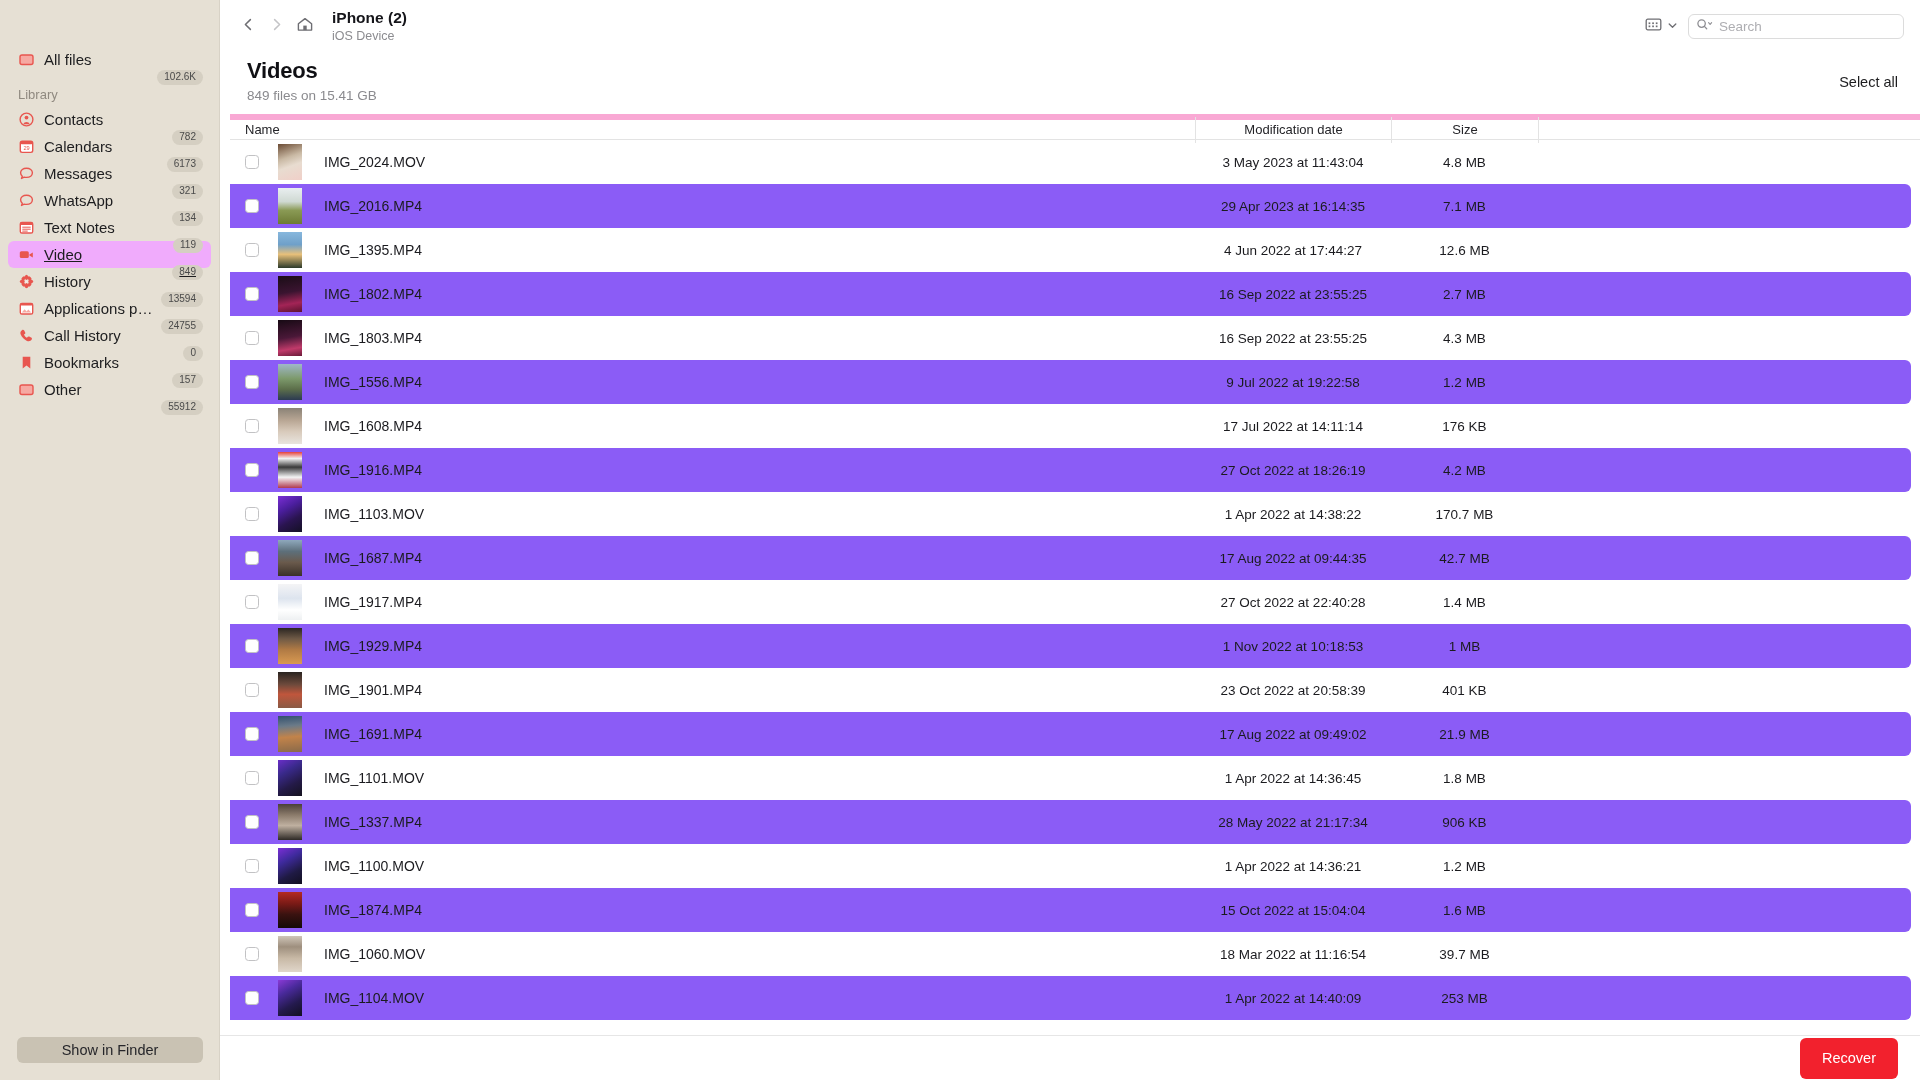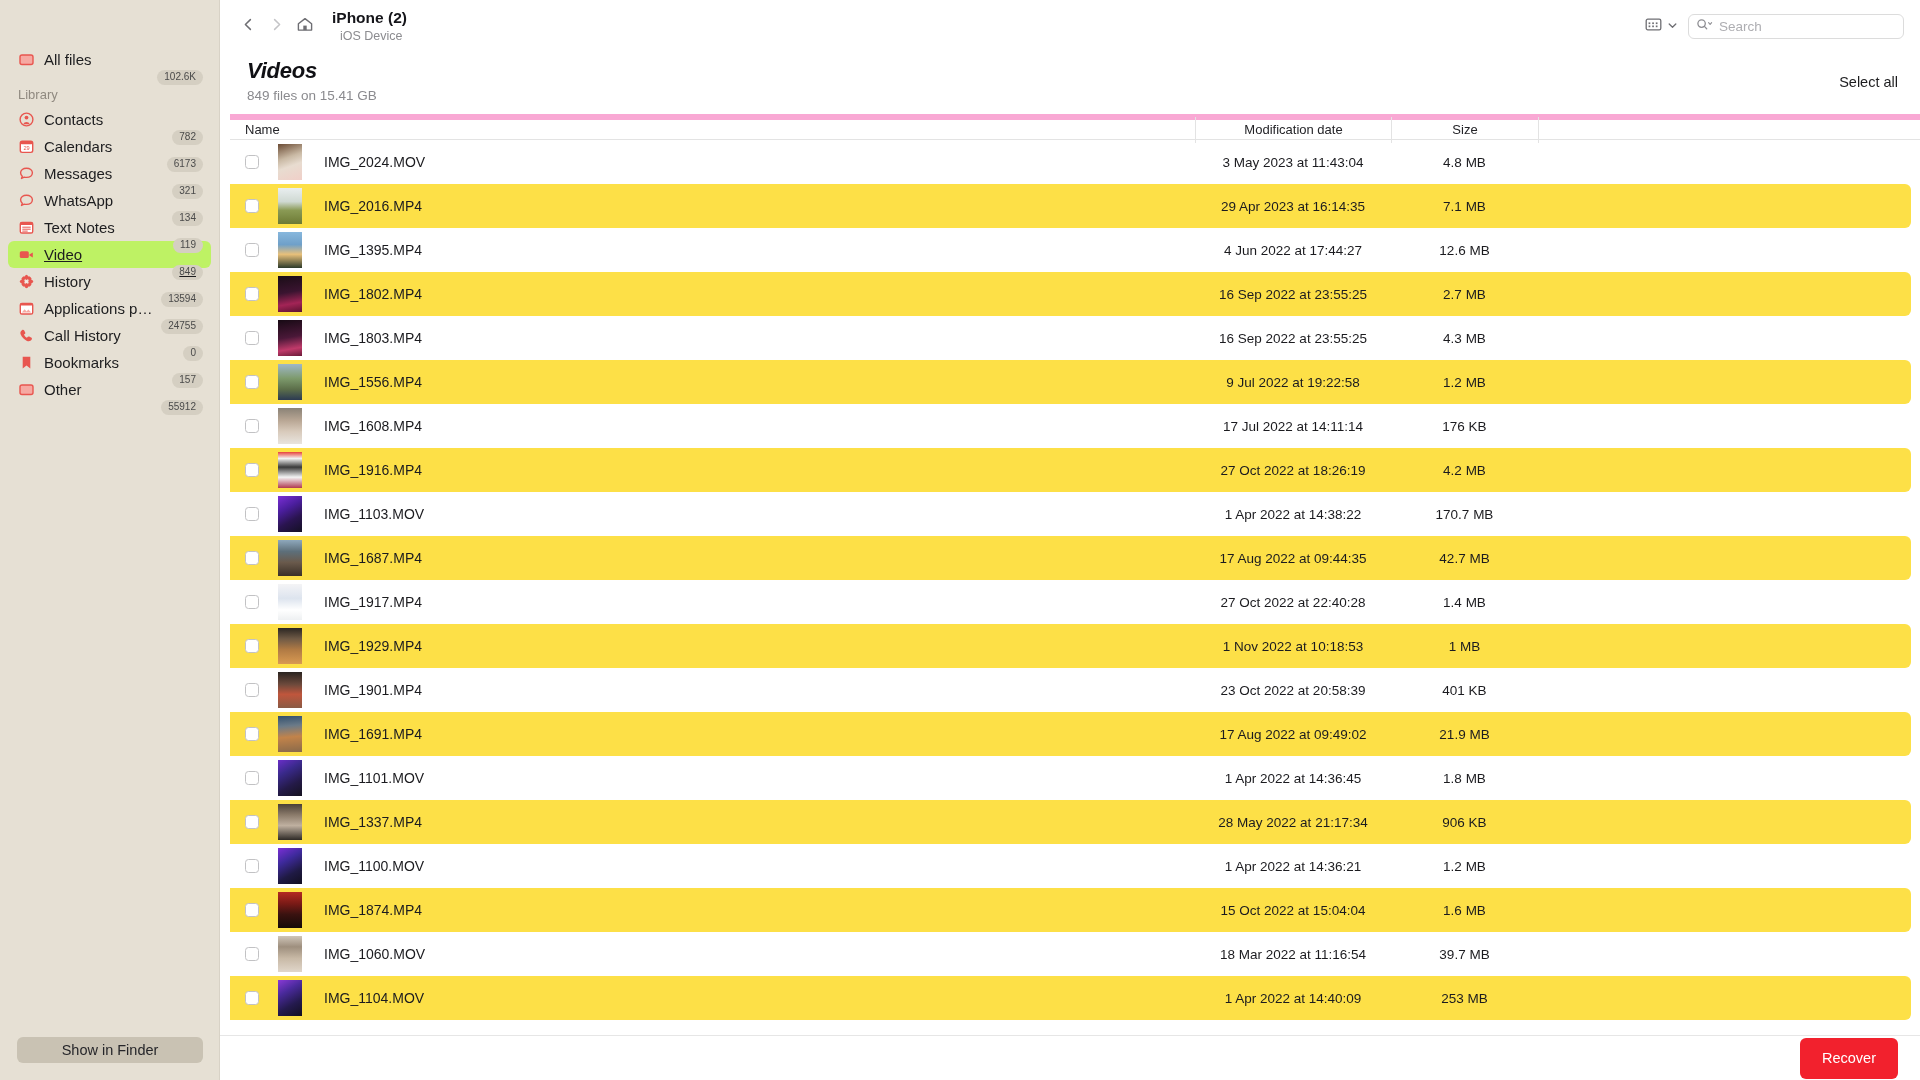--- a/index.html
+++ b/index.html
@@ -24,21 +24,21 @@
   .sb-row {
     display: flex; align-items: center;
     height: 27px;
     margin: 0 8px;
     padding: 0 8px 0 10px;
     border-radius: 6px;
     font-size: 15px;
     color: #1d1d1f;
     white-space: nowrap;
   }
-  .sb-row.active { background: #bef264; text-decoration: underline; }
+  .sb-row.active { background: #f0abfc; text-decoration: underline; }
   .sb-ico {
     width: 17px; height: 17px;
     margin-right: 9px;
     display: inline-flex; align-items: center; justify-content: center;
     flex: 0 0 17px;
   }
   .sb-ico svg { display: block; }
   .sb-label { flex: 1 1 auto; overflow: hidden; text-overflow: ellipsis; }
   .sb-badge {
     font-size: 10px;
@@ -87,21 +87,21 @@
     position: relative;
   }
   .nav-btn {
     width: 28px; height: 28px;
     display: flex; align-items: center; justify-content: center;
     background: none; border: none; cursor: default;
   }
   .home-btn { width: 30px; height: 28px; display:flex; align-items:center; justify-content:center; background:none; border:none;}
   .titleblock { margin-left: 12px; line-height: 1.12; }
   .title-main { font-size: 15.5px; font-weight: bold; color: #15151a; }
-  .title-sub { font-size: 12.5px; color: #8c8c90; margin-top: 2px; margin-left: 8px; }
+  .title-sub { font-size: 12.5px; color: #8c8c90; margin-top: 2px; }
   .tb-right {
     margin-left: auto;
     display: flex; align-items: center; gap: 8px;
   }
   .view-btn { display: flex; align-items: center; gap: 5px; background: none; border: none; cursor: default; padding: 2px; }
   .search-box {
     width: 216px; height: 25px;
     border: 1px solid #dcdcdc;
     border-radius: 6px;
     display: flex; align-items: center;
@@ -110,21 +110,21 @@
   }
   .search-ph { font-size: 13.5px; color: #aeaeb2; margin-left: 5px; }
 
   
   .heading {
     padding: 6px 24px 0 27px;
     flex: 0 0 auto;
     position: relative;
     height: 62px;
   }
-  .h-title { font-size: 22px; font-weight: bold; color: #101014; letter-spacing: -0.2px; font-style: italic; }
+  .h-title { font-size: 22px; font-weight: bold; color: #101014; letter-spacing: -0.2px; }
   .h-sub { font-size: 13.5px; color: #8a8a8e; margin-top: 4px; }
   .select-all {
     position: absolute;
     right: 22px; top: 22px;
     font-size: 14.5px;
     color: #1d1d1f;
     background: none; border: none; cursor: default;
     font-family: "Liberation Sans", sans-serif;
   }
 
@@ -149,21 +149,21 @@
   .rows { position: relative; }
   .row {
     display: flex; align-items: center;
     height: 44px;
     margin-left: 10px;
     margin-right: 9px;
     border-radius: 0 6px 6px 0;
     font-size: 14px;
     color: #1b1b1f;
   }
-  .row.alt { background: #fde047; }
+  .row.alt { background: #8b5cf6; }
   .cell-name { width: 965px; display: flex; align-items: center; padding-left: 15px; }
   .cb {
     width: 14px; height: 14px;
     border: 1px solid #c2c2c4;
     border-radius: 3.5px;
     background: #fff;
     flex: 0 0 14px;
   }
   .thumb {
     width: 24px; height: 36px;

